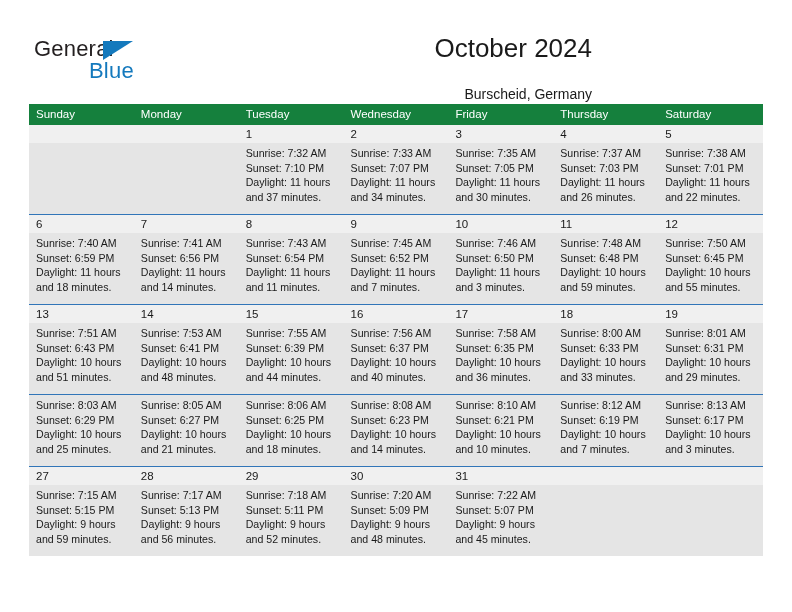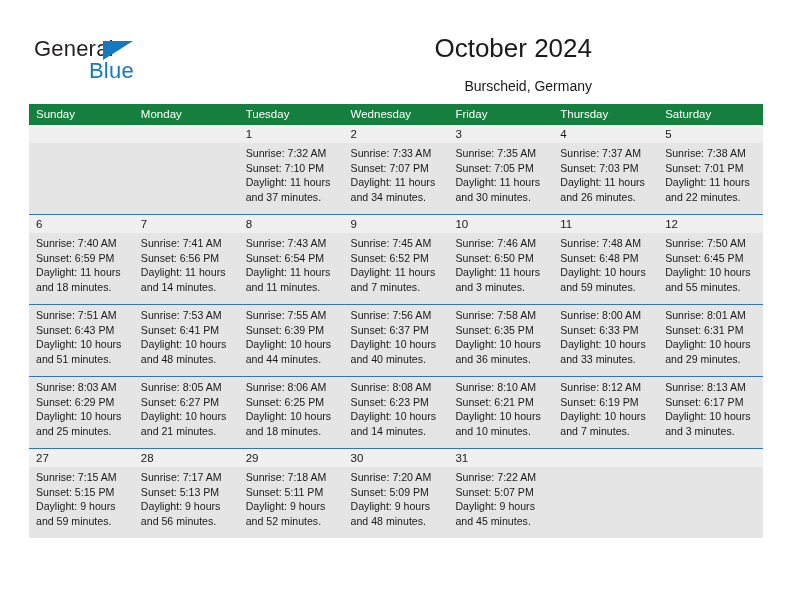--- a/index.html
+++ b/index.html
@@ -74,21 +74,21 @@
     font-size: 26px;
     font-weight: normal;
     color: #1a1a1a;
     line-height: 32px;
     white-space: nowrap;
   }
   .cal-subtitle {
     font-size: 14px;
     color: #1a1a1a;
     line-height: 20px;
-    margin-top: 12px;
+    margin-top: 20px;
     white-space: nowrap;
   }
 
   
   .calendar {
     position: absolute;
     left: 29px;
     top: 104px;
     width: 734px;
   }
@@ -270,20 +270,29 @@
             </div>
             <div class="detail-cell">
               <div class="ln">Sunrise: 7:50 AM</div>
               <div class="ln">Sunset: 6:45 PM</div>
               <div class="ln">Daylight: 10 hours</div>
               <div class="ln">and 55 minutes.</div>
             </div>
           </div>
         </div>
         <div class="week-row">
+          <div class="daynum-band">
+            <div class="daynum-cell">13</div>
+            <div class="daynum-cell">14</div>
+            <div class="daynum-cell">15</div>
+            <div class="daynum-cell">16</div>
+            <div class="daynum-cell">17</div>
+            <div class="daynum-cell">18</div>
+            <div class="daynum-cell">19</div>
+          </div>
           <div class="detail-band">
             <div class="detail-cell">
               <div class="ln">Sunrise: 7:51 AM</div>
               <div class="ln">Sunset: 6:43 PM</div>
               <div class="ln">Daylight: 10 hours</div>
               <div class="ln">and 51 minutes.</div>
             </div>
             <div class="detail-cell">
               <div class="ln">Sunrise: 7:53 AM</div>
               <div class="ln">Sunset: 6:41 PM</div>

